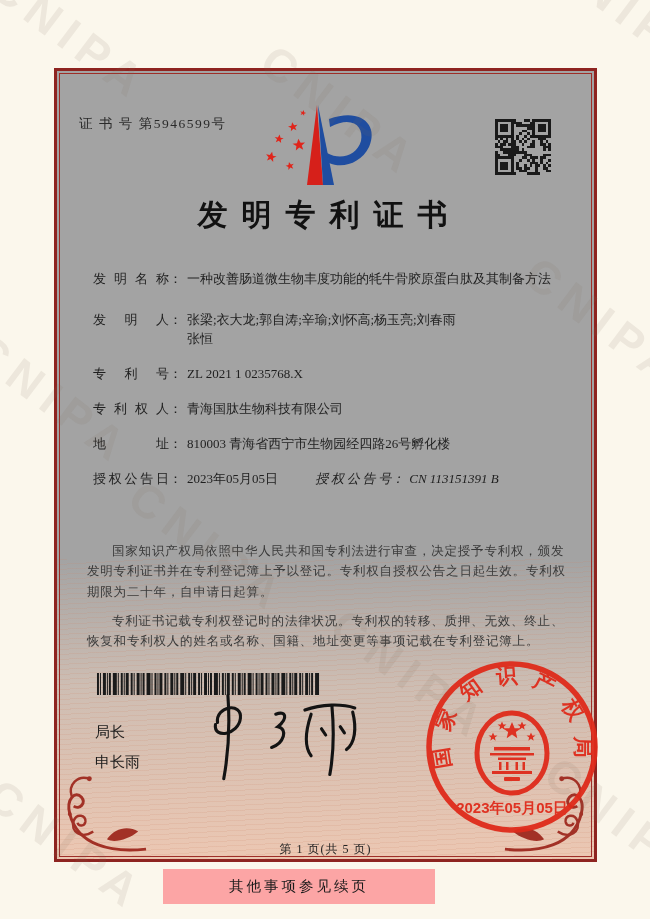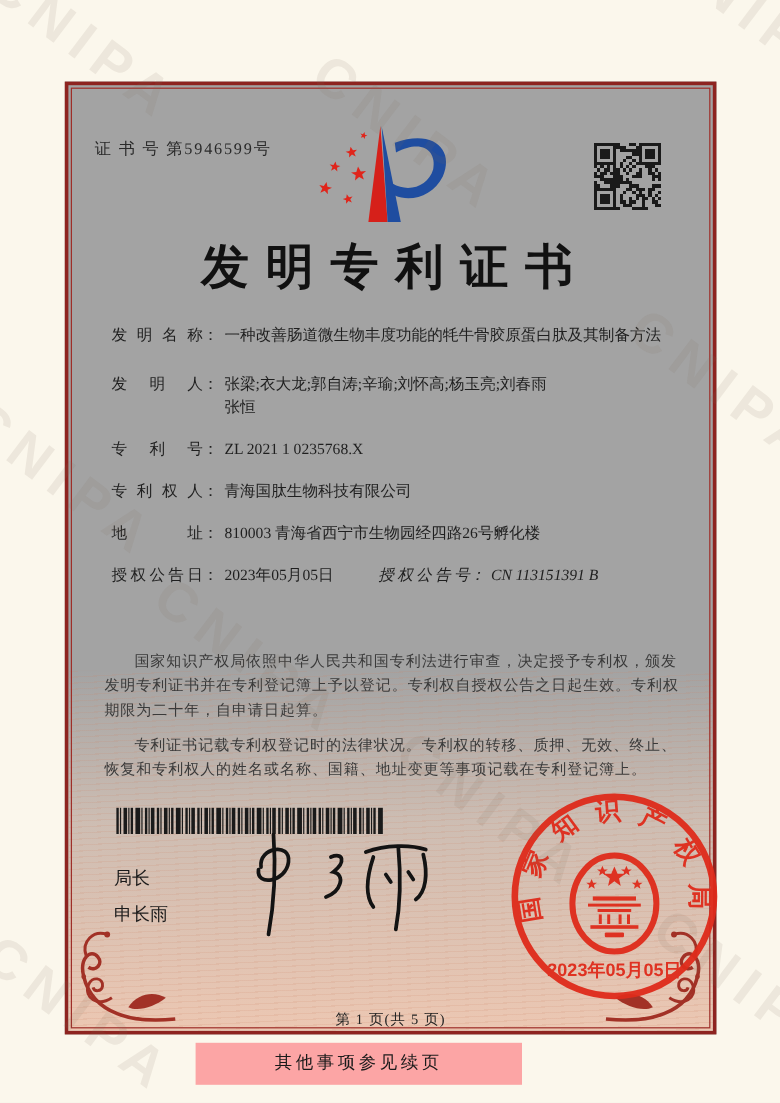--- a/index.html
+++ b/index.html
@@ -19,21 +19,21 @@
       background:
         repeating-linear-gradient(177deg, rgba(205,130,100,0.15) 0px, rgba(205,130,100,0.15) 1px, transparent 1px, transparent 5px),
         linear-gradient(180deg, rgba(247,219,200,0) 0%, rgba(247,215,194,0.5) 42%, rgba(244,203,180,0.9) 100%);}
   .corner{position:absolute;bottom:4px;z-index:3;width:88px;height:88px;}
   .corner.left{left:3px;}
   .corner.right{right:3px;transform:scaleX(-1);}
   
   .cert-no{position:absolute;left:22px;top:44px;font-size:13.5px;letter-spacing:1.5px;color:#2a2a2a;z-index:10;}
   .logo{position:absolute;left:200px;top:28px;width:140px;height:92px;z-index:10;}
   .qr{position:absolute;left:438px;top:48px;width:56px;height:56px;z-index:10;}
-  .title{position:absolute;left:0;top:124px;width:100%;text-align:center;font-size:40px;
+  .title{position:absolute;left:0;top:124px;width:100%;text-align:center;font-size:30px;
          font-weight:bold;letter-spacing:14px;padding-left:8px;box-sizing:border-box;
          color:#111;z-index:10;}
   .fields{position:absolute;left:36px;top:198px;width:480px;z-index:10;font-size:13px;line-height:19px;color:#1f1f1f;}
   .frow{margin-bottom:16px;}
   .frow:first-child{margin-bottom:22px;}
   .flabel{display:inline-block;width:76px;text-align:justify;text-align-last:justify;vertical-align:top;}
   .fcolon{vertical-align:top;}
   .fvalue{display:inline-block;width:386px;margin-left:5px;white-space:pre-line;vertical-align:top;}
   .fgroup2{display:inline-block;margin-left:34px;font-style:italic;}
   .fgroup2 .fvalue,.fgroup1 .fvalue{width:auto;}

